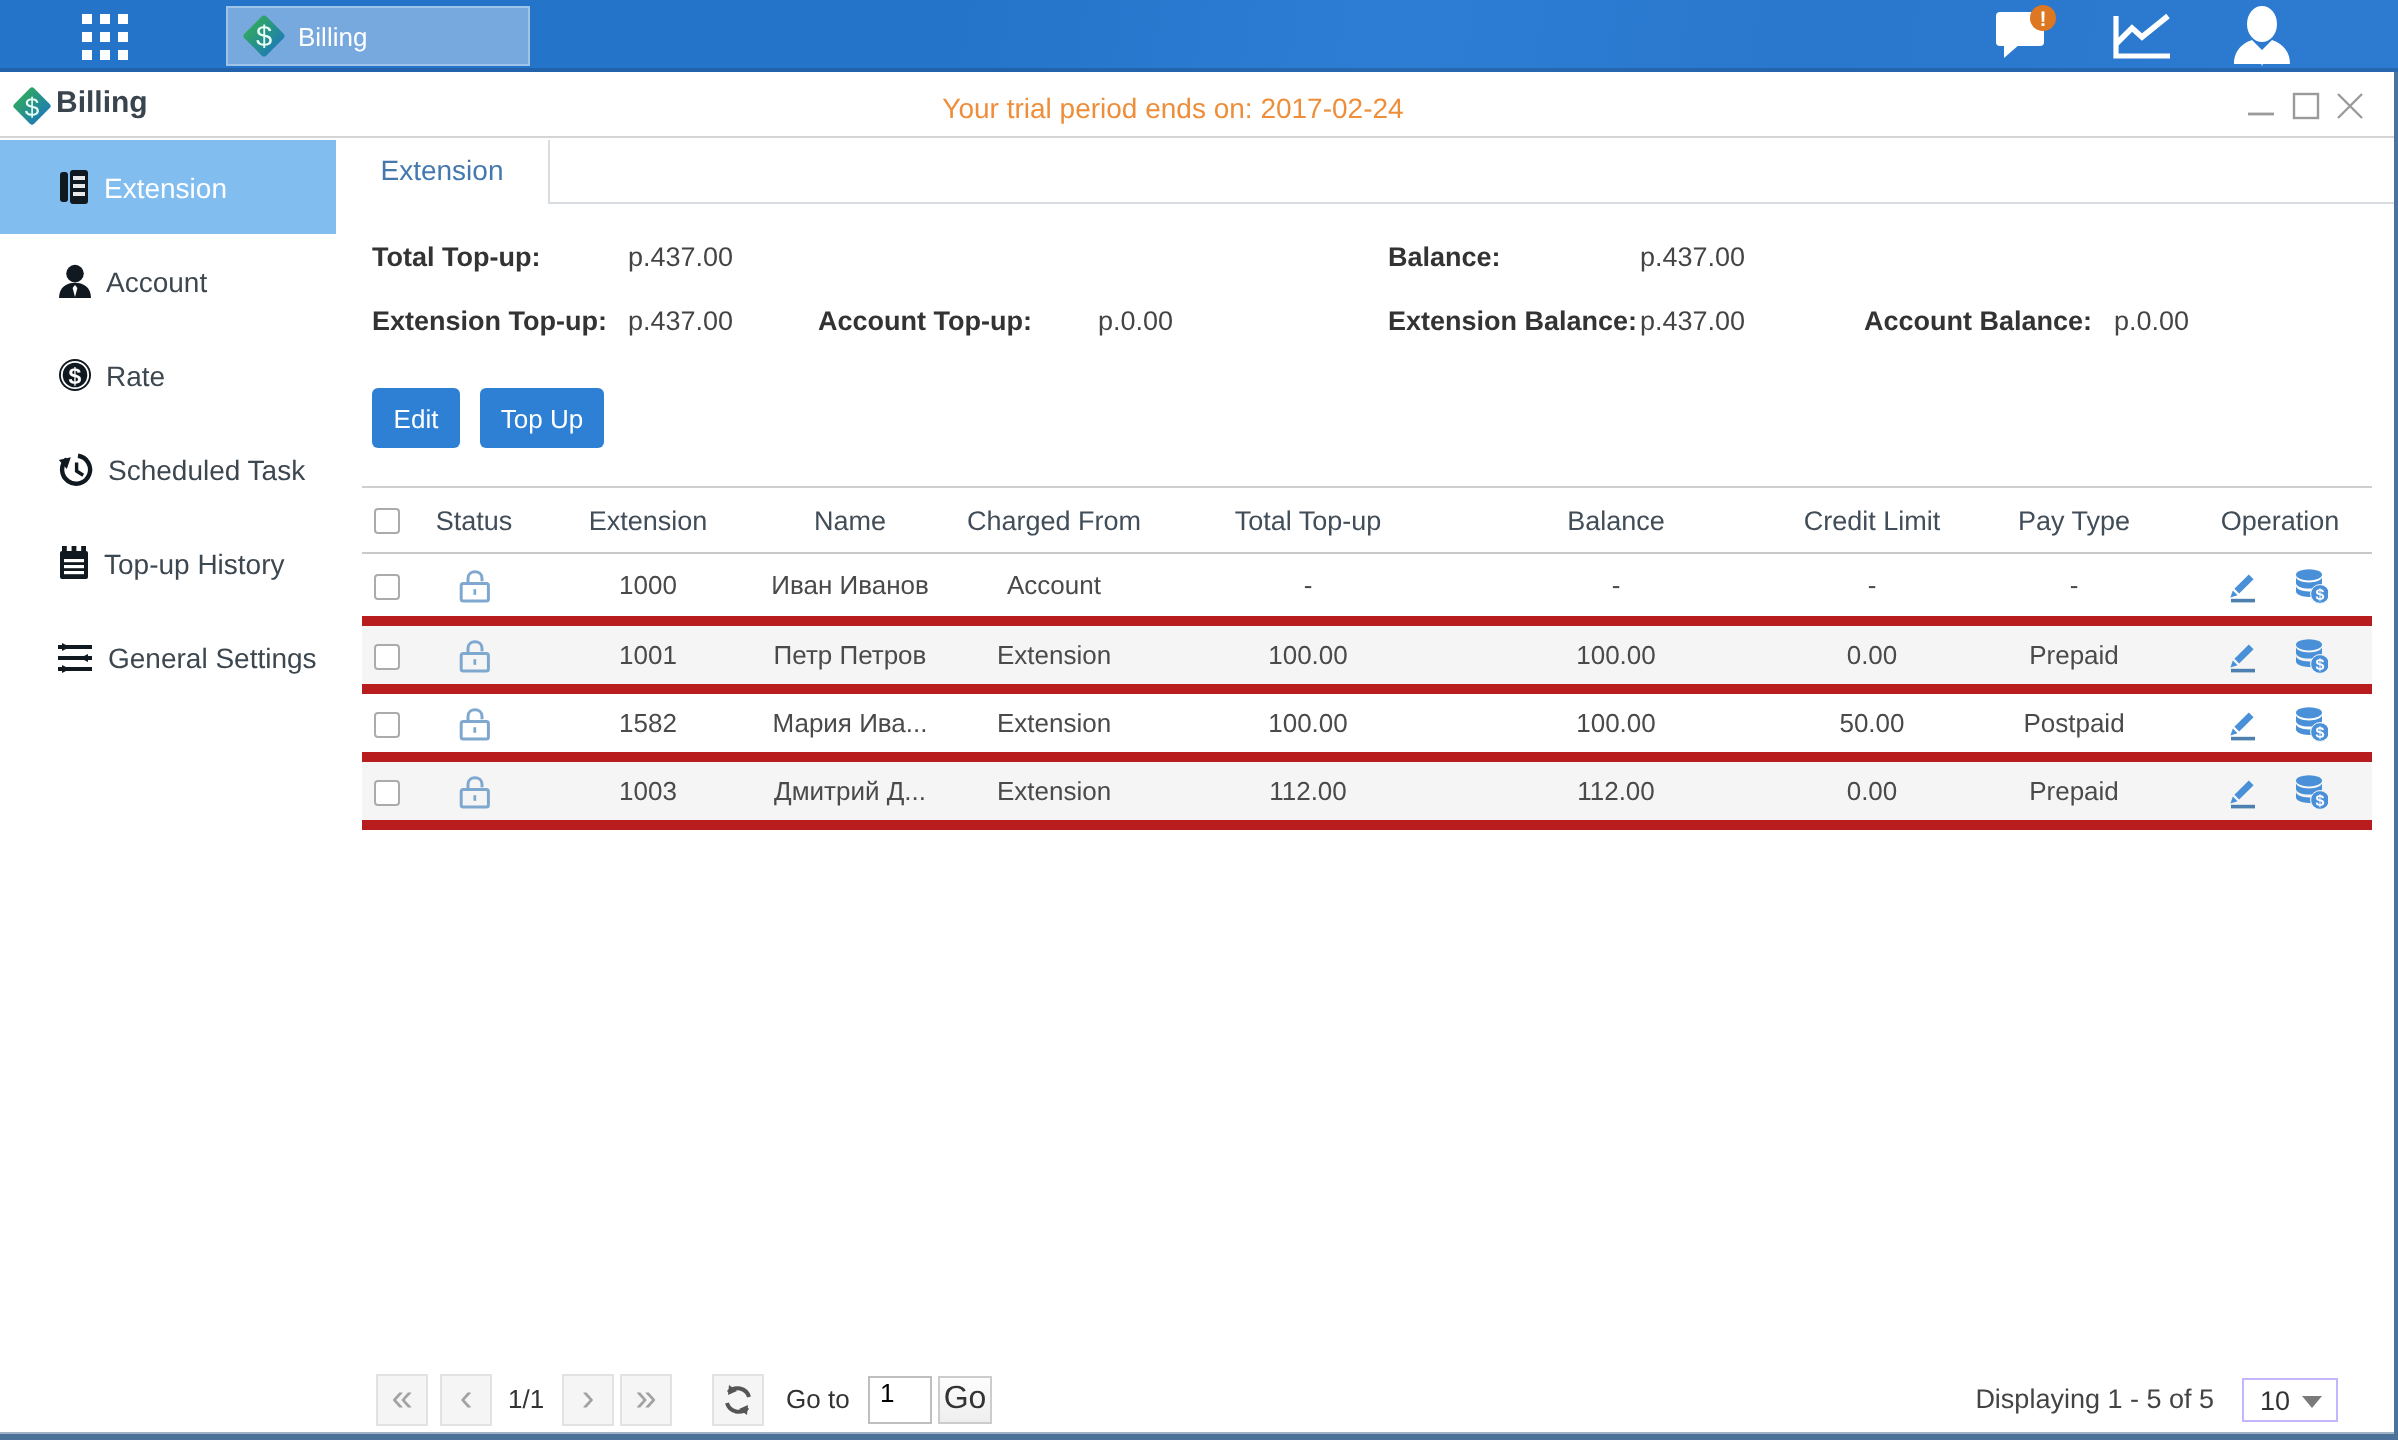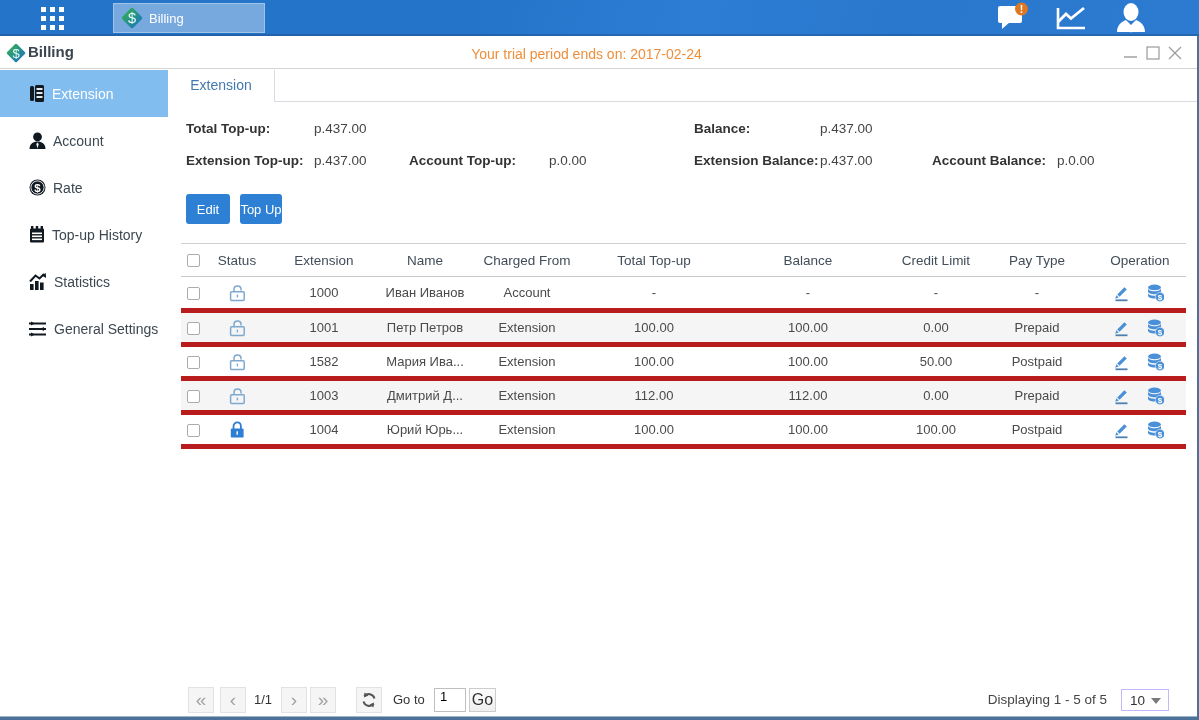--- a/index.html
+++ b/index.html
@@ -167,40 +167,38 @@
     </div>
     <div class="sideitem">
       <svg width="17" height="17" viewBox="0 0 17 17">
         <circle cx="8.5" cy="8.5" r="8" fill="#101820"></circle>
         <circle cx="8.5" cy="8.5" r="6.6" fill="none" stroke="#fff" stroke-width="0.9"></circle>
         <text x="8.5" y="13" font-size="11.5" font-weight="bold" fill="#fff" text-anchor="middle" font-family="Liberation Sans">$</text>
       </svg>
       Rate
     </div>
     <div class="sideitem">
+      <svg width="18" height="18" viewBox="0 0 18 18">
+        <path d="M4.4 3.6 A7 7 0 1 0 10 1.9" fill="none" stroke="#101820" stroke-width="2.2"></path>
+        <path d="M0.4 4.0 L6.4 2.6 L4.4 8.5 Z" fill="#101820"></path>
+        <path d="M9.3 5.2 L9.3 9.5 L12.6 11.6" stroke="#101820" stroke-width="1.7" fill="none"></path>
+      </svg>
+      Scheduled Task
+    </div>
+    <div class="sideitem">
       <svg width="16" height="17" viewBox="0 0 16 17">
         <rect x="1" y="2.5" width="14" height="14" rx="1" fill="#101820"></rect>
         <rect x="2" y="0" width="2.4" height="4" fill="#101820"></rect>
         <rect x="6.8" y="0" width="2.4" height="4" fill="#101820"></rect>
         <rect x="11.6" y="0" width="2.4" height="4" fill="#101820"></rect>
         <rect x="3" y="6.5" width="10" height="1.6" fill="#fff"></rect>
         <rect x="3" y="9.5" width="10" height="1.6" fill="#fff"></rect>
         <rect x="3" y="12.5" width="10" height="1.6" fill="#fff"></rect>
       </svg>
       Top-up History
-    </div>
-    <div class="sideitem">
-      <svg width="18" height="17" viewBox="0 0 18 17">
-        <rect x="1" y="11" width="3.6" height="6" fill="#101820"></rect>
-        <rect x="6" y="8" width="3.6" height="9" fill="#101820"></rect>
-        <rect x="11" y="9.5" width="3.6" height="7.5" fill="#101820"></rect>
-        <path d="M1 8.5 L6.5 2.5 L10.5 5.5 L15 1" stroke="#101820" stroke-width="2" fill="none"></path>
-        <path d="M16.8 0 L17 5 L12.8 2.5 Z" fill="#101820"></path>
-      </svg>
-      Statistics
     </div>
     <div class="sideitem">
       <svg width="18" height="16" viewBox="0 0 18 16">
         <line x1="0" y1="2.5" x2="17" y2="2.5" stroke="#101820" stroke-width="2"></line>
         <path d="M2 0.5 L6 2.5 L2 4.5 Z" fill="#101820"></path>
         <line x1="0" y1="8" x2="17" y2="8" stroke="#101820" stroke-width="2"></line>
         <path d="M15 6 L11 8 L15 10 Z" fill="#101820"></path>
         <line x1="0" y1="13.5" x2="17" y2="13.5" stroke="#101820" stroke-width="2"></line>
         <path d="M2 11.5 L6 13.5 L2 15.5 Z" fill="#101820"></path>
       </svg>
@@ -221,21 +219,21 @@
       <span class="lab" style="left:18px;top:52px">Extension Top-up:</span>
       <span class="val" style="left:146px;top:52px">p.437.00</span>
       <span class="lab" style="left:241px;top:52px">Account Top-up:</span>
       <span class="val" style="left:381px;top:52px">p.0.00</span>
       <span class="lab" style="left:526px;top:52px">Extension Balance:</span>
       <span class="val" style="left:652px;top:52px">p.437.00</span>
       <span class="lab" style="left:764px;top:52px">Account Balance:</span>
       <span class="val" style="left:889px;top:52px">p.0.00</span>
     </div>
     <div class="btn" style="left:18px;top:124px;width:44px;height:30px">Edit</div>
-    <div class="btn" style="left:72px;top:124px;width:42px;height:30px">Top Up</div>
+    <div class="btn" style="left:72px;top:124px;width:62px;height:30px">Top Up</div>
 
     <table class="grid">
       <colgroup>
         <col style="width:25px">
           <col style="width:62px">
           <col style="width:112px">
           <col style="width:90px">
         <col style="width:114px">
           <col style="width:140px">
           <col style="width:168px">
@@ -321,38 +319,20 @@
             <td>112.00</td>
             <td>112.00</td>
             <td>0.00</td>
             <td>Prepaid</td>
             <td><svg width="17" height="18" viewBox="0 0 17 18" style="vertical-align:middle;margin-right:13px;position:relative;left:-4px">
                 <use href="#pencil"></use>
               </svg><svg width="17" height="18" viewBox="0 0 17 18" style="vertical-align:middle;position:relative;left:0px">
                 <use href="#coins"></use>
               </svg></td>
       </tr>
-      <tr>
-        <td><span class="cb"></span></td>
-            <td><svg width="17" height="18" viewBox="0 0 17 18" style="vertical-align:middle">
-                <use href="#lockclosed"></use>
-              </svg></td>
-            <td>1004</td>
-            <td>Юрий Юрь...</td>
-        <td>Extension</td>
-            <td>100.00</td>
-            <td>100.00</td>
-            <td>100.00</td>
-            <td>Postpaid</td>
-            <td><svg width="17" height="18" viewBox="0 0 17 18" style="vertical-align:middle;margin-right:13px;position:relative;left:-4px">
-                <use href="#pencil"></use>
-              </svg><svg width="17" height="18" viewBox="0 0 17 18" style="vertical-align:middle;position:relative;left:0px">
-                <use href="#coins"></use>
-              </svg></td>
-      </tr>
     </tbody>
       </table>
 
     <div class="pager">
       <div class="pbtn" style="left:20px">
           <span class="pa">«</span>
         </div>
       <div class="pbtn" style="left:52px">
           <span class="pa">‹</span>
         </div>

